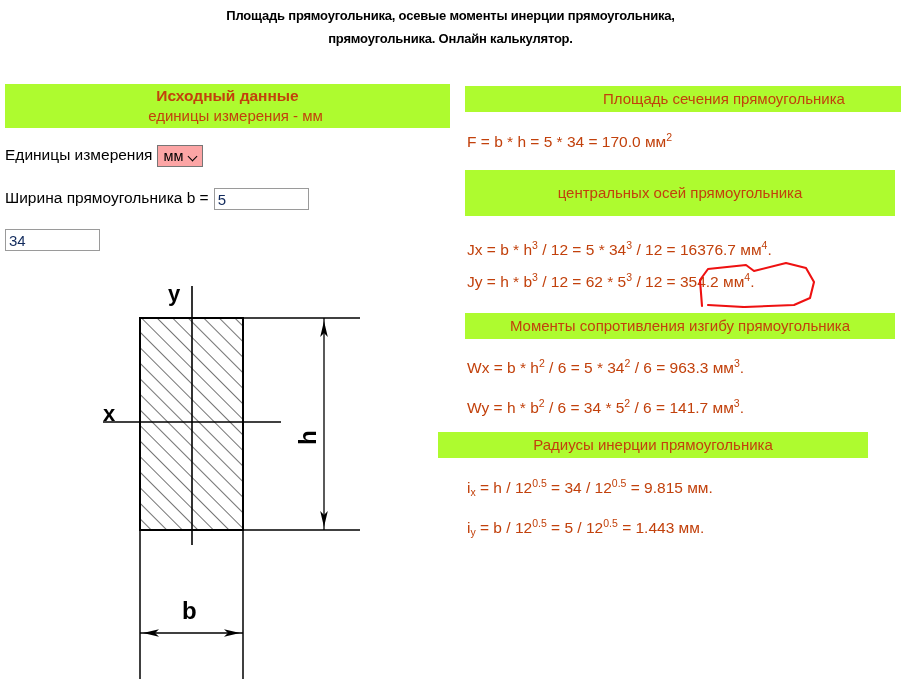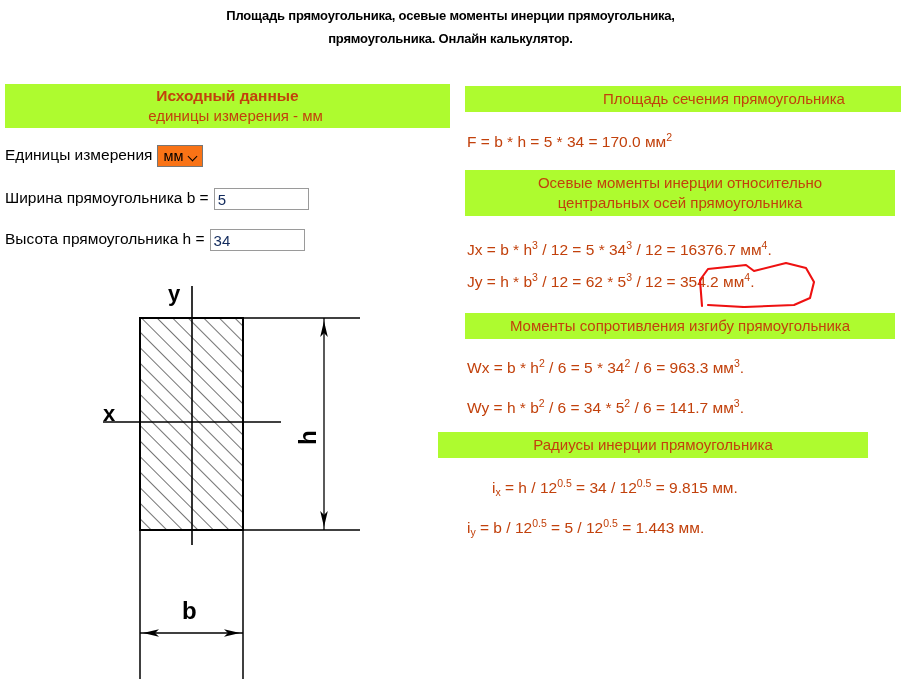--- a/index.html
+++ b/index.html
@@ -57,21 +57,21 @@
     color:#112a5c;
     border:1px solid #9a9a9a;
     background:#ffffff;
     padding:1px 3px;
     box-sizing:border-box;
     height:22px;
     outline:none;
   }
   .selwrap{
     border:1px solid #767676;
-    background:#f97316;
+    background:#fca5a5;
     height:22px;
     box-sizing:border-box;
     display:inline-flex;
     align-items:center;
     padding:0 4px 0 5px;
     font-size:14.5px;
     cursor:default;
   }
   .selwrap .chev{
     margin-left:6px;
@@ -155,21 +155,20 @@
       <span class="chev"></span>
     </span>
   </div>
 
   <div class="formrow" style="left:5px;top:188px;">
     <span class="lbl">Ширина прямоугольника b =</span>
     <input class="txtinput" style="width: 95px;" type="text" value="5">
   </div>
 
   <div class="formrow" style="left:5px;top:229px;">
-    <span class="lbl">Высота прямоугольника h =</span>
     <input class="txtinput" style="width: 95px;" type="text" value="34">
   </div>
 
   <div class="drawing">
     <svg width="460" height="427" viewBox="0 0 460 427">
       <defs>
         <pattern id="hatch" width="11" height="11" patternUnits="userSpaceOnUse" patternTransform="rotate(-45)">
           <line x1="0" y1="0" x2="0" y2="11" stroke="#000" stroke-width="1.1"></line>
         </pattern>
       </defs>
@@ -201,35 +200,34 @@
     <span class="hlabel" style="left:294px;top:190px;">h</span>
     <span class="blabel" style="left:182px;top:342px;">b</span>
   </div>
 
   <div class="greenbar" style="left:465px;top:86px;width:430px;height:26px;padding-left:44px;">
     <span>Площадь сечения прямоугольника</span>
   </div>
   <div class="formula" style="left:467px;top:132px;"><span>F = b * h = 5 * 34 = 170.0 мм</span><sup>2</sup></div>
 
   <div class="greenbar" style="left:465px;top:170px;width:430px;height:46px;">
-    <span>Осевые моменты инерции относительно</span>
     <span>центральных осей прямоугольника</span>
   </div>
   <div class="formula" style="left:467px;top:240px;"><span>Jx = b * h</span><sup>3</sup><span> / 12 = 5 * 34</span><sup>3</sup><span> / 12 = 16376.7 мм</span><sup>4</sup><span>.</span></div>
   <div class="formula" style="left:467px;top:272px;"><span>Jy = h * b</span><sup>3</sup><span> / 12 = 62 * 5</span><sup>3</sup><span> / 12 = 354.2 мм</span><sup>4</sup><span>.</span></div>
 
   <svg class="redloop" viewBox="0 0 140 50">
     <path d="M 8 48 L 6 22 L 14 11 L 52 7 L 60 13 L 92 5 L 112 10 L 120 24 L 116 40 L 100 47 L 50 49 L 14 47" fill="none" stroke="#ee1111" stroke-width="2.1" stroke-linecap="round" stroke-linejoin="round"></path>
   </svg>
 
   <div class="greenbar" style="left:465px;top:313px;width:430px;height:26px;">
     <span>Моменты сопротивления изгибу прямоугольника</span>
   </div>
   <div class="formula" style="left:467px;top:358px;"><span>Wx = b * h</span><sup>2</sup><span> / 6 = 5 * 34</span><sup>2</sup><span> / 6 = 963.3 мм</span><sup>3</sup><span>.</span></div>
   <div class="formula" style="left:467px;top:398px;"><span>Wy = h * b</span><sup>2</sup><span> / 6 = 34 * 5</span><sup>2</sup><span> / 6 = 141.7 мм</span><sup>3</sup><span>.</span></div>
 
   <div class="greenbar" style="left:438px;top:432px;width:430px;height:26px;">
     <span>Радиусы инерции прямоугольника</span>
   </div>
-  <div class="formula" style="left:467px;top:478px;margin-left:25px;"><span>i</span><sub>x</sub><span> = h / 12</span><sup>0.5</sup><span> = 34 / 12</span><sup>0.5</sup><span> = 9.815 мм.</span></div>
+  <div class="formula" style="left:467px;top:478px;"><span>i</span><sub>x</sub><span> = h / 12</span><sup>0.5</sup><span> = 34 / 12</span><sup>0.5</sup><span> = 9.815 мм.</span></div>
   <div class="formula" style="left:467px;top:518px;"><span>i</span><sub>y</sub><span> = b / 12</span><sup>0.5</sup><span> = 5 / 12</span><sup>0.5</sup><span> = 1.443 мм.</span></div>
 
 </div>
 
 </body></html>

